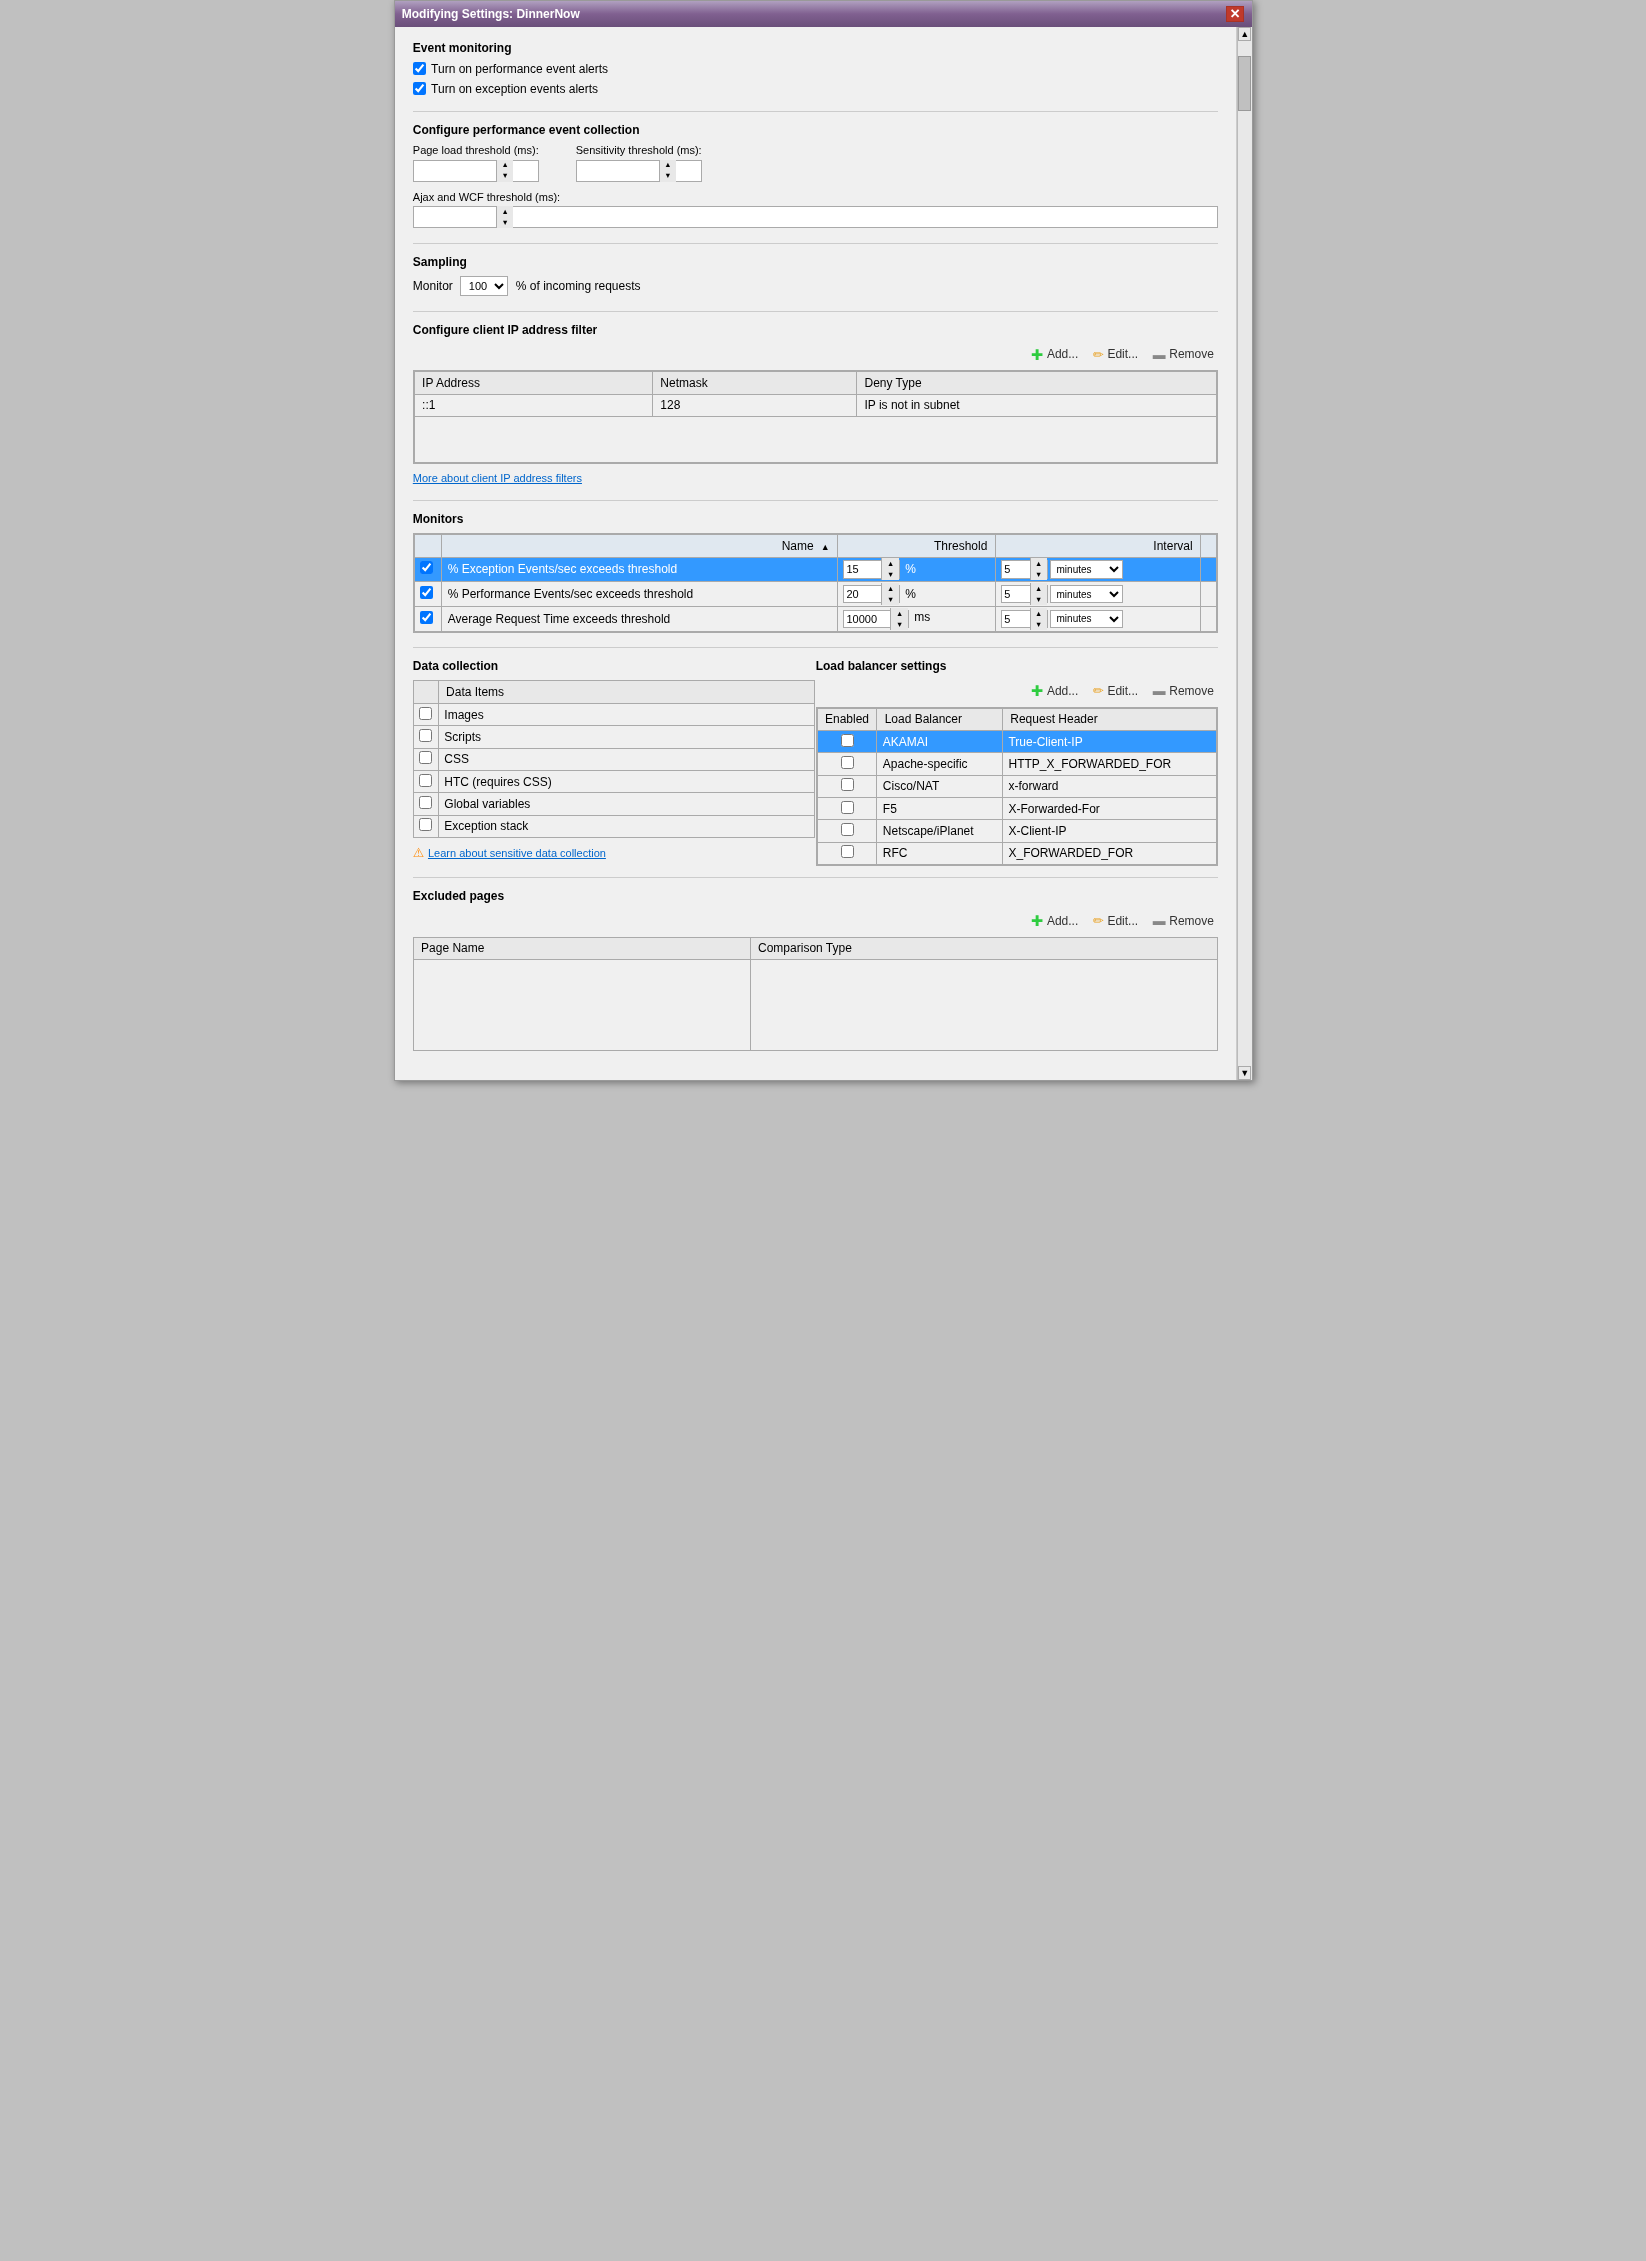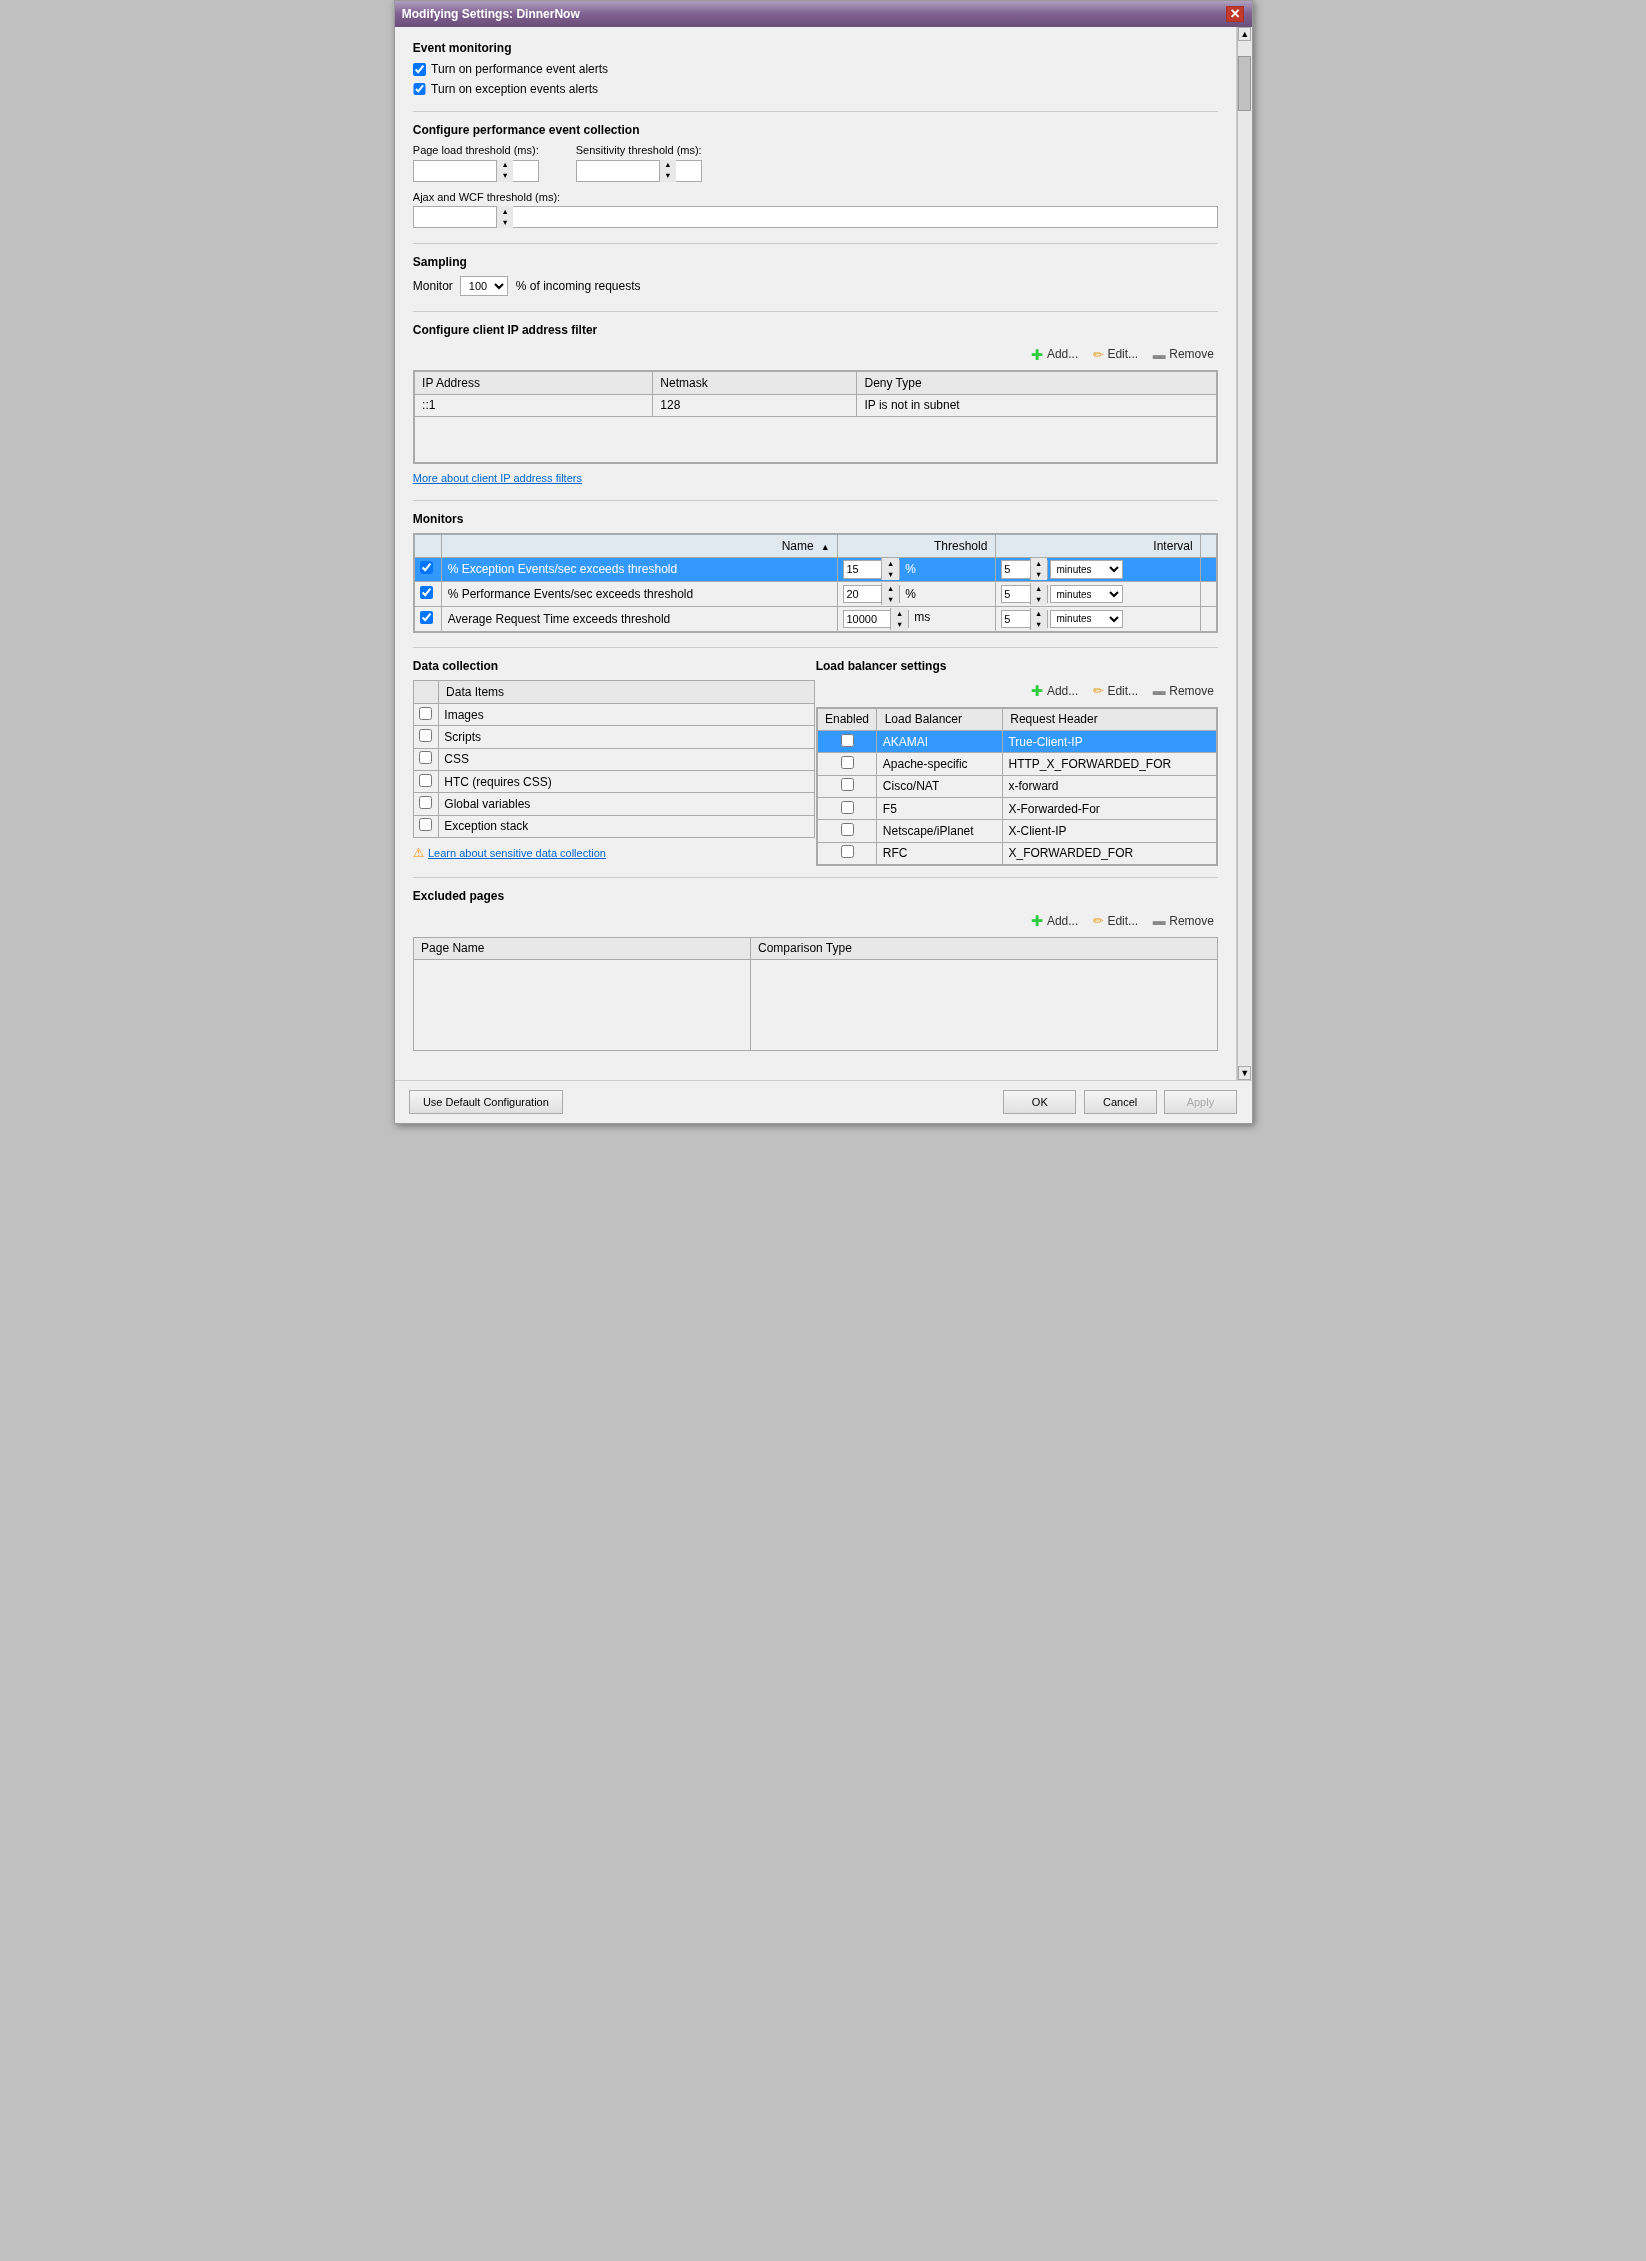--- a/index.html
+++ b/index.html
@@ -7,21 +7,21 @@
     .window { width: 859px; background: #f0f0f0; border: 0.9px solid #999; box-shadow: 1.8px 1.8px 7.3px rgba(0,0,0,0.4); position: relative; }
     .title-bar { background: linear-gradient(to bottom, #b0a0c0 0%, #806090 50%, #6a4f7a 100%); height: 25.6px; display: flex; align-items: center; justify-content: space-between; padding: 0 7.3px; color: white; font-weight: bold; font-size: 12px; }
     .title-bar-close { background: #c0392b; border: 0.9px solid #a93226; color: white; width: 18.3px; height: 16.4px; display: flex; align-items: center; justify-content: center; cursor: pointer; font-weight: bold; font-size: 12.8px; }
     .content-area { display: flex; height: calc(100% - 25.6px); }
     .scroll-area { flex: 1; overflow-y: auto; padding: 14.6px 18.3px; border-right: 0.9px solid #ccc; }
     .scrollbar { width: 14.6px; background: #e8e8e8; border-left: 0.9px solid #bbb; position: relative; display: flex; flex-direction: column; align-items: center; }
     .scrollbar-thumb { width: 12.8px; background: #c0c0c0; border: 0.9px solid #999; height: 55px; margin-top: 14.6px; }
     .section { margin-bottom: 14.6px; }
     .section-title { font-weight: bold; font-size: 12px; margin-bottom: 7.3px; }
     hr { border: none; border-top: 0.9px solid #ccc; margin: 11px 0; }
-    .checkbox-row { display: flex; align-items: center; gap: 5.5px; margin-bottom: 5.5px; }
+    .checkbox-row { display: flex; gap: 5.5px; margin-bottom: 5.5px; }
     .checkbox-row input[type=checkbox] { width: 12.8px; height: 12.8px; }
     .form-row { display: flex; gap: 37px; margin-bottom: 9.1px; flex-wrap: wrap; }
     .form-field { display: flex; flex-direction: column; gap: 3.7px; }
     .form-field label { font-size: 11px; }
     .spinner-input { display: flex; align-items: center; border: 0.9px solid #aaa; background: white; height: 22px; }
     .spinner-input input { border: none; outline: none; width: 82px; height: 100%; padding: 0 2px; font-size: 11px; }
     .spinner-buttons { display: flex; flex-direction: column; border-left: 0.9px solid #aaa; }
     .spinner-btn { background: #e8e8e8; border: none; width: 16.4px; height: 11px; font-size: 7.3px; cursor: pointer; display: flex; align-items: center; justify-content: center; line-height: 1; }
     .sampling-row { display: flex; align-items: center; gap: 7.3px; }
     .sampling-select { height: 20px; border: 0.9px solid #aaa; background: white; padding: 0 3.7px; font-size: 11px; }
@@ -439,24 +439,14 @@
 
     </div>
 
     <div class="scrollbar">
       <div style="width:12.8px;height:14.6px;background:#e8e8e8;border:0.9px solid #aaa;display:flex;align-items:center;justify-content:center;font-size:9.1px;">▲</div>
       <div class="scrollbar-thumb"></div>
       <div style="width:12.8px;height:14.6px;background:#e8e8e8;border:0.9px solid #aaa;display:flex;align-items:center;justify-content:center;font-size:9.1px;margin-top:auto;">▼</div>
     </div>
   </div>
 
-  <div class="bottom-bar">
-    <div class="bottom-left">
-      <button class="btn">Use Default Configuration</button>
-    </div>
-    <div class="bottom-right">
-      <button class="btn">OK</button>
-      <button class="btn">Cancel</button>
-      <button class="btn btn-apply" disabled="">Apply</button>
-    </div>
-  </div>
 </div>
 
 
 </body></html>

